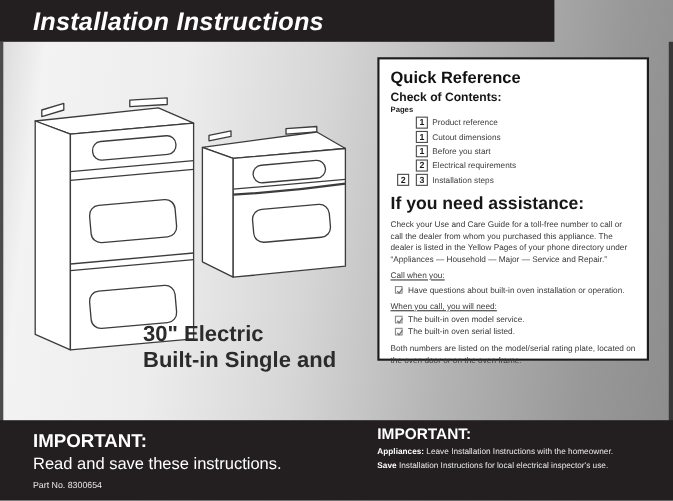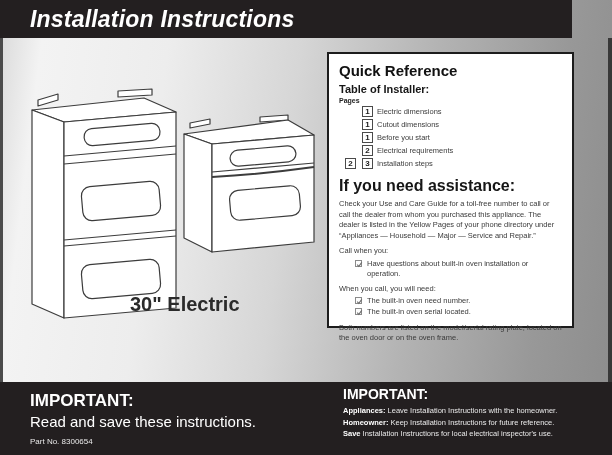--- a/index.html
+++ b/index.html
@@ -6,44 +6,44 @@
   *{box-sizing:border-box;}
   .page{
     position:relative;width:612px;height:455px;overflow:hidden;
     font-family:"Liberation Sans","DejaVu Sans",sans-serif;
     background:linear-gradient(97deg,#d8d8d8 0%,#f3f3f3 7%,#ededed 26%,#d6d6d6 46%,#b4b4b4 66%,#989898 86%,#8c8c8c 100%);
   }
   
   .edge-left{position:absolute;left:0;top:38px;bottom:72px;width:3px;background:#4b4b4b;}
   .edge-right{position:absolute;right:0;top:38px;bottom:72px;width:4px;background:#383838;}
   
-  .top-banner{position:absolute;left:0;top:0;width:572px;height:38px;background:#231f20;display:flex;align-items:center;}
+  .top-banner{position:absolute;left:0;top:0;width:504px;height:38px;background:#231f20;display:flex;align-items:center;}
   .top-banner .title{color:#fff;font-size:23px;font-weight:bold;font-style:italic;margin-left:30px;letter-spacing:.2px;}
   
   .double-oven{position:absolute;left:22px;top:84px;width:160px;height:248px;}
   .single-oven{position:absolute;left:176px;top:112px;width:142px;height:152px;}
   
   .product-title{position:absolute;left:130px;top:293px;color:#2b2b2b;font-size:20px;font-weight:bold;line-height:1.18;}
   
-  .qr-box{position:absolute;left:327px;top:52px;width:247px;height:276px;background:#fff;border:2px solid #1c1c1c;padding:8px 10px 6px 10px;color:#3a3a3a;}
+  .qr-box{position:absolute;left:343px;top:52px;width:247px;height:276px;background:#fff;border:2px solid #1c1c1c;padding:8px 10px 6px 10px;color:#3a3a3a;}
   .qr-title{font-size:15px;font-weight:bold;color:#111;margin:0 0 4px 0;}
   .toc-title{font-size:11px;font-weight:bold;color:#161616;margin:2px 0 2px 0;}
   .pages-label{font-size:7px;font-weight:bold;color:#222;margin:0 0 2px 0;}
   .toc-list{margin:0;padding:0 0 0 6px;}
   .toc-row{display:flex;align-items:center;gap:4px;margin:2px 0;}
   .slot-outer{width:13px;display:flex;justify-content:flex-start;}
   .pgbox{width:11px;height:11px;border:1px solid #4a4a4a;background:#fff;font-weight:bold;font-size:8px;color:#1a1a1a;display:flex;align-items:center;justify-content:center;flex:0 0 auto;}
   .toc-label{font-size:7.5px;color:#3c3c3c;}
   .assist-title{font-size:16px;font-weight:bold;color:#161616;margin:8px 0 4px 0;border-top:0;}
   .qr-box p{font-size:7.5px;line-height:1.4;margin:0 0 5px 0;}
   .check-list{margin:1px 0 5px 0;padding:0;}
-  .check-item{display:flex;gap:5px;font-size:7.5px;line-height:1.35;margin:1px 16px;}
+  .check-item{display:flex;gap:5px;font-size:7.5px;line-height:1.35;margin:1px 4px;}
   .cbx{flex:0 0 auto;width:7px;height:7px;border:1px solid #8a8a8a;background:#fdfdfd;margin-top:1px;position:relative;}
   .cbx svg{position:absolute;left:0;top:0;}
-  .lead{font-size:7.5px;margin:0 0 2px 0 !important;}
+  .lead{font-size:7.5px;margin:0 0 2px 0 !important;text-decoration:underline;}
   
   .bottom-banner{position:absolute;left:0;top:382px;width:612px;height:73px;background:#231f20;color:#fff;}
   .bb-left{position:absolute;left:30px;top:8px;width:285px;}
   .bb-left .imp{font-size:17px;font-weight:bold;line-height:1.3;}
   .bb-left .read{font-size:15px;font-weight:normal;line-height:1.3;}
   .bb-left .partno{font-size:8px;color:#e8e8e8;text-align:left;margin-top:5px;padding-right:8px;}
   .bb-right{position:absolute;left:343px;top:4px;width:250px;}
   .bb-right .imp{font-size:14px;font-weight:bold;margin-bottom:3px;}
   .bb-note{font-size:7.5px;line-height:1.55;color:#e9e9e9;}
   .bb-note b{color:#fff;}
@@ -86,32 +86,33 @@
       <polygon points="36,32 138,23 138,130 36,140"></polygon>
       <line x1="36" y1="60" x2="138" y2="51"></line>
       <path d="M36,65 Q88,62 138,55" fill="none" stroke-width="2"></path>
       <rect x="54" y="36" width="66" height="16" rx="8" transform="rotate(-5 87 44)"></rect>
       <rect x="54" y="76" width="70" height="30" rx="9" transform="rotate(-5 89 91)"></rect>
     </g>
   </svg>
 
   <div class="product-title">
     <div>30" Electric</div>
+    <div>Built-in Single and</div>
   </div>
 
   <div class="qr-box">
     <div class="qr-title">Quick Reference</div>
-    <div class="toc-title">Table of Installer:</div>
+    <div class="toc-title">Check of Contents:</div>
     <div class="pages-label">Pages</div>
 
     <div class="toc-list">
       <div class="toc-row">
         <span class="slot-outer"></span>
         <span class="pgbox">1</span>
-        <span class="toc-label">Electric dimensions</span>
+        <span class="toc-label">Product reference</span>
       </div>
       <div class="toc-row">
         <span class="slot-outer"></span>
         <span class="pgbox">1</span>
         <span class="toc-label">Cutout dimensions</span>
       </div>
       <div class="toc-row">
         <span class="slot-outer"></span>
         <span class="pgbox">1</span>
         <span class="toc-label">Before you start</span>
@@ -146,42 +147,41 @@
     </div>
 
     <p class="lead">When you call, you will need:</p>
     <div class="check-list">
       <div class="check-item">
         <span class="cbx">
             <svg width="7" height="7" viewBox="0 0 7 7">
               <polyline points="1.2,3.6 2.8,5.4 5.8,1.4" fill="none" stroke="#6d6d6d" stroke-width="1.1"></polyline>
             </svg>
           </span>
-        <span>The built-in oven need number.</span>
+        <span>The built-in oven model service.</span>
       </div>
       <div class="check-item">
         <span class="cbx">
             <svg width="7" height="7" viewBox="0 0 7 7">
               <polyline points="1.2,3.6 2.8,5.4 5.8,1.4" fill="none" stroke="#6d6d6d" stroke-width="1.1"></polyline>
             </svg>
           </span>
-        <span>The built-in oven serial located.</span>
+        <span>The built-in oven serial listed.</span>
       </div>
     </div>
 
     <p>Both numbers are listed on the model/serial rating plate, located on the oven door or on the oven frame.</p>
   </div>
 
   <div class="bottom-banner">
     <div class="bb-left">
       <div class="imp">IMPORTANT:</div>
       <div class="read">Read and save these instructions.</div>
       <div class="partno">Part No. 8300654</div>
     </div>
     <div class="bb-right">
       <div class="imp">IMPORTANT:</div>
       <div class="bb-note"><b>Appliances:</b><span> Leave Installation Instructions with the homeowner.</span></div>
-      <div class="bb-note"><b>Homeowner:</b><span> Keep Installation Instructions for future reference.</span></div>
       <div class="bb-note"><b>Save</b><span> Installation Instructions for local electrical inspector's use.</span></div>
     </div>
   </div>
 
 </div>
 
 </body></html>

